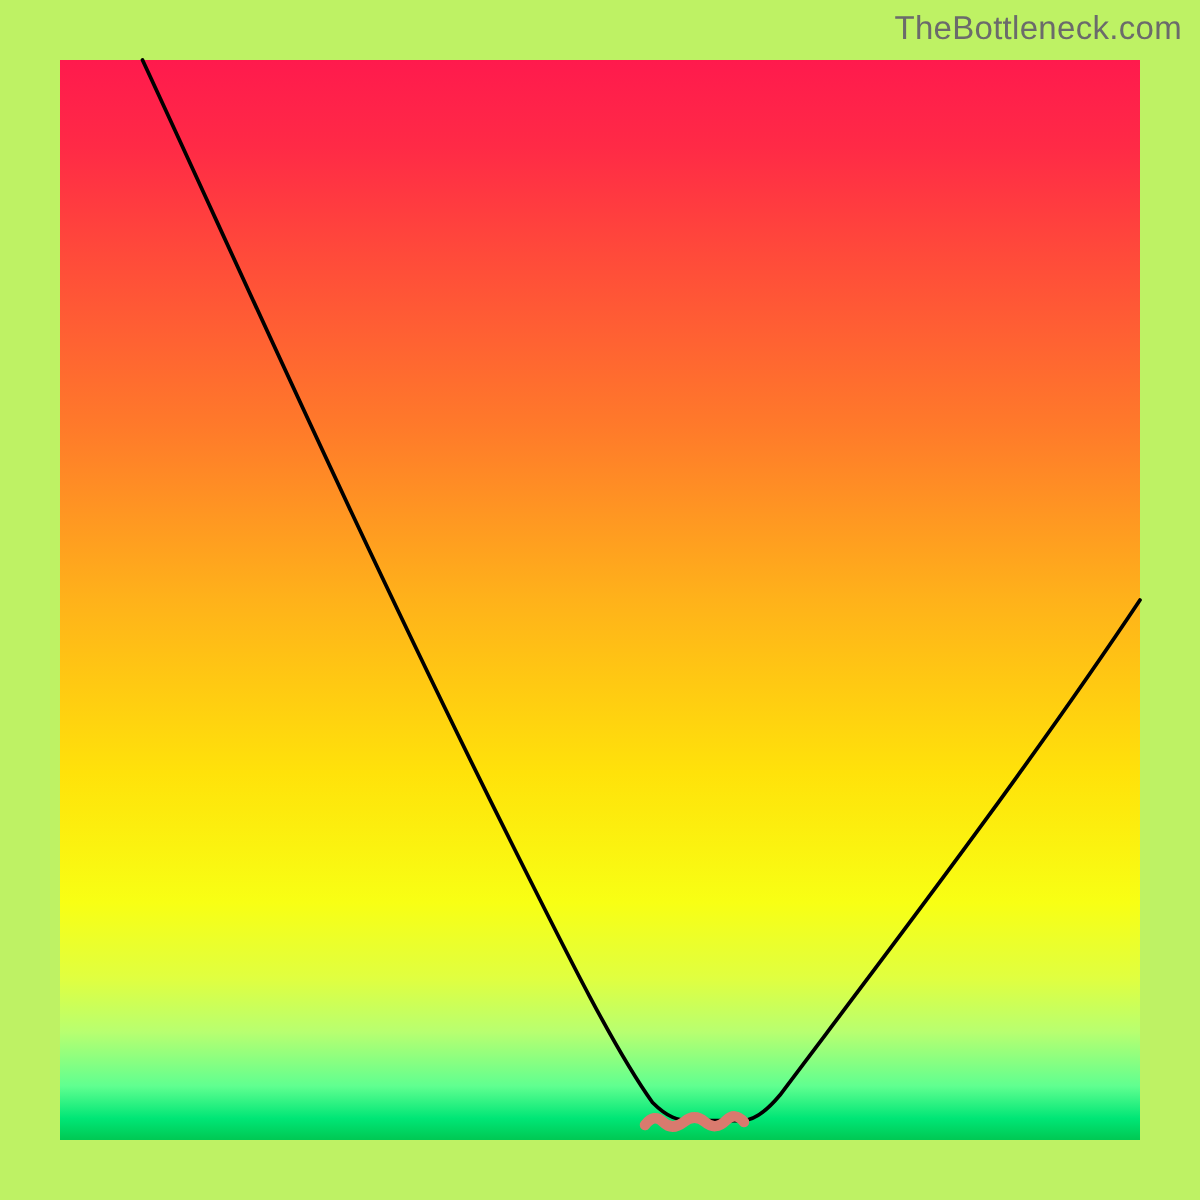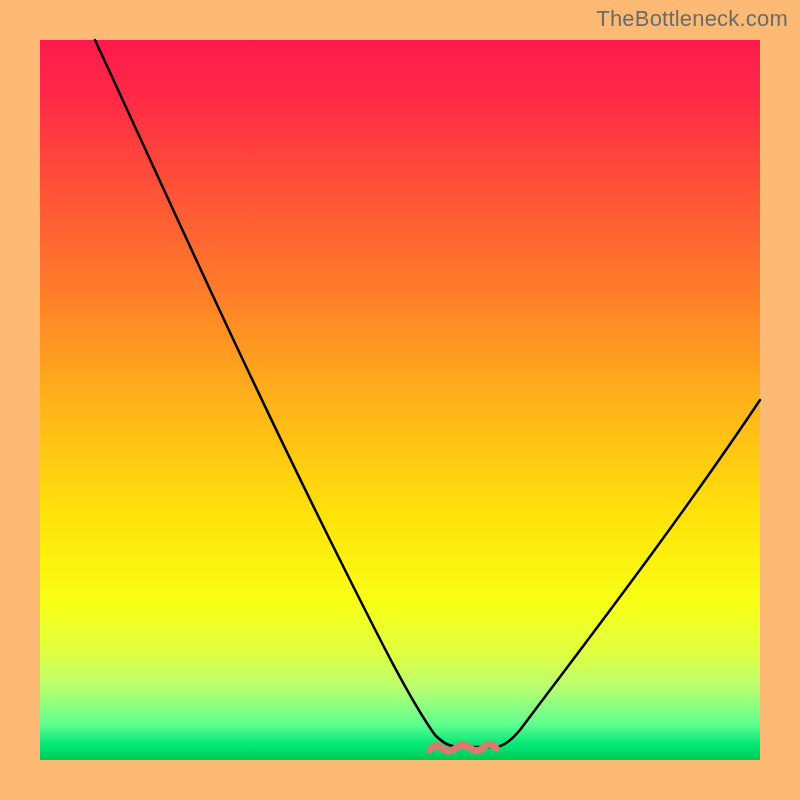--- a/index.html
+++ b/index.html
@@ -8,21 +8,21 @@
     width: 800px;
     height: 800px;
     background: #000;
     overflow: hidden;
     font-family: Arial, Helvetica, sans-serif;
   }
   .frame {
     position: relative;
     width: 800px;
     height: 800px;
-    background: #fdba74;
+    background: #bef264;
   }
   .plot {
     position: absolute;
     left: 40px;
     top: 40px;
     width: 720px;
     height: 720px;
     background: linear-gradient(to bottom,
       #ff1a4d 0%,
       #ff2a46 8%,

